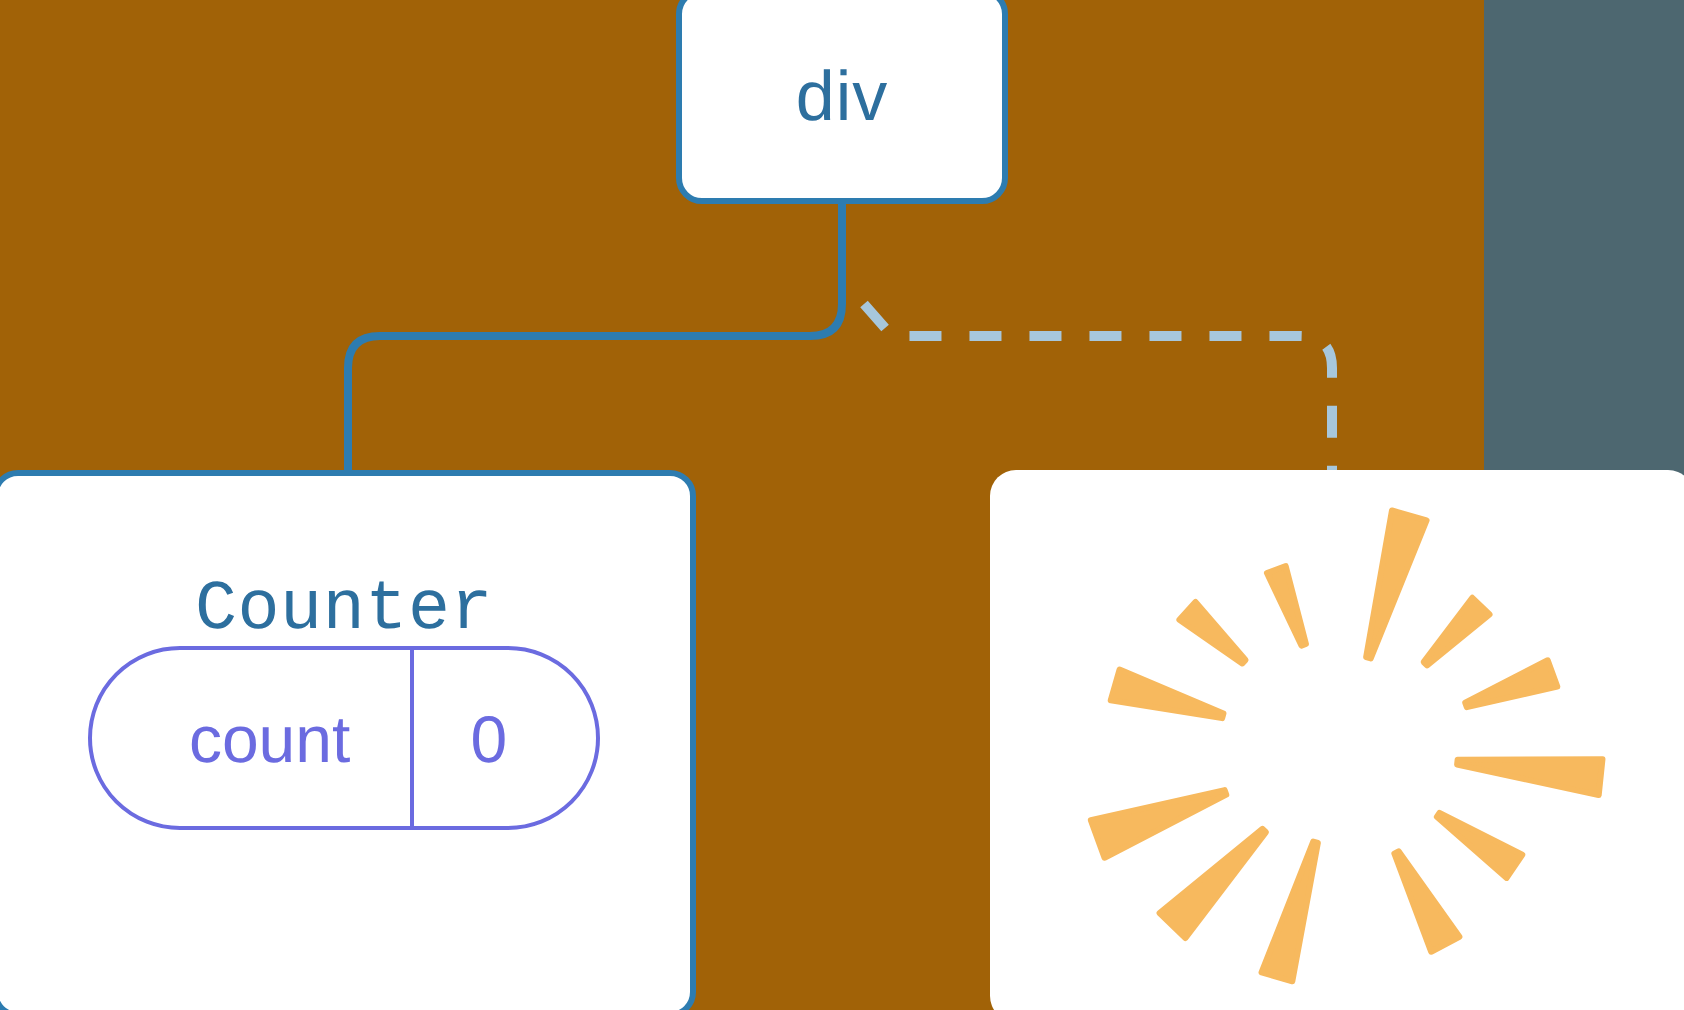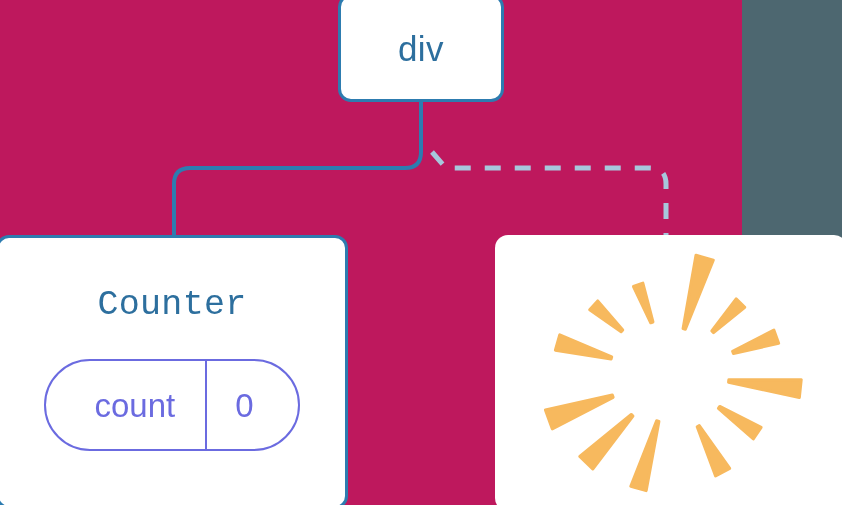--- a/index.html
+++ b/index.html
@@ -10,21 +10,21 @@
     width: 842px;
     height: 505px;
     overflow: hidden;
     font-family: "Liberation Sans", sans-serif;
     background: #4d6770;
   }
   #stage {
     position: relative;
     width: 742px;
     height: 505px;
-    background: #be185d;
+    background: #a16207;
     text-align: right;
   }
 
   
   #connectors {
     position: absolute;
     left: 0;
     top: 0;
     width: 842px;
     height: 505px;
@@ -73,21 +73,20 @@
   #node-counter .node-title {
     color: #2d6f9e;
     font-size: 35px;
     line-height: 1;
     letter-spacing: 0.3px;
     font-family: Liberation Mono, monospace;
   }
 
   
   .state-pill {
-    margin-top: 36px;
     display: flex;
     align-items: stretch;
     border: 2px solid #6b6be0;
     border-radius: 999px;
     height: 92px;
     box-sizing: border-box;
     overflow: hidden;
   }
   .state-pill .pill-key {
     display: flex;

